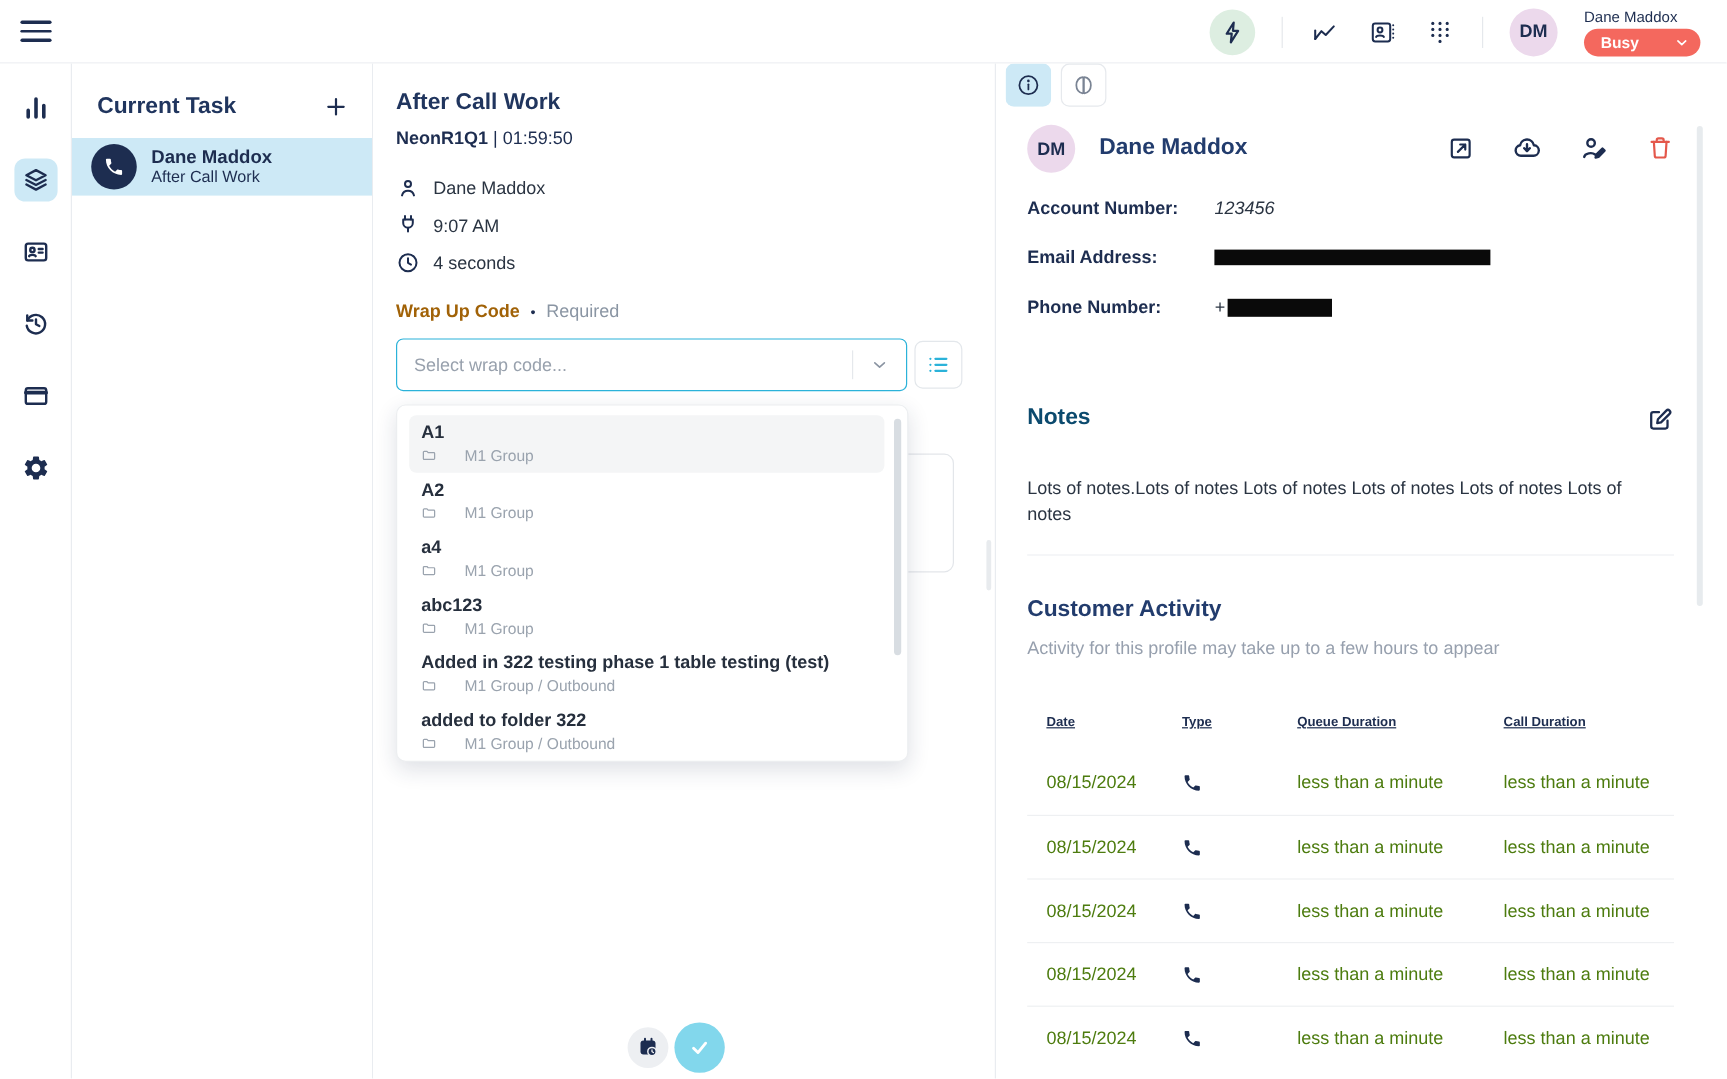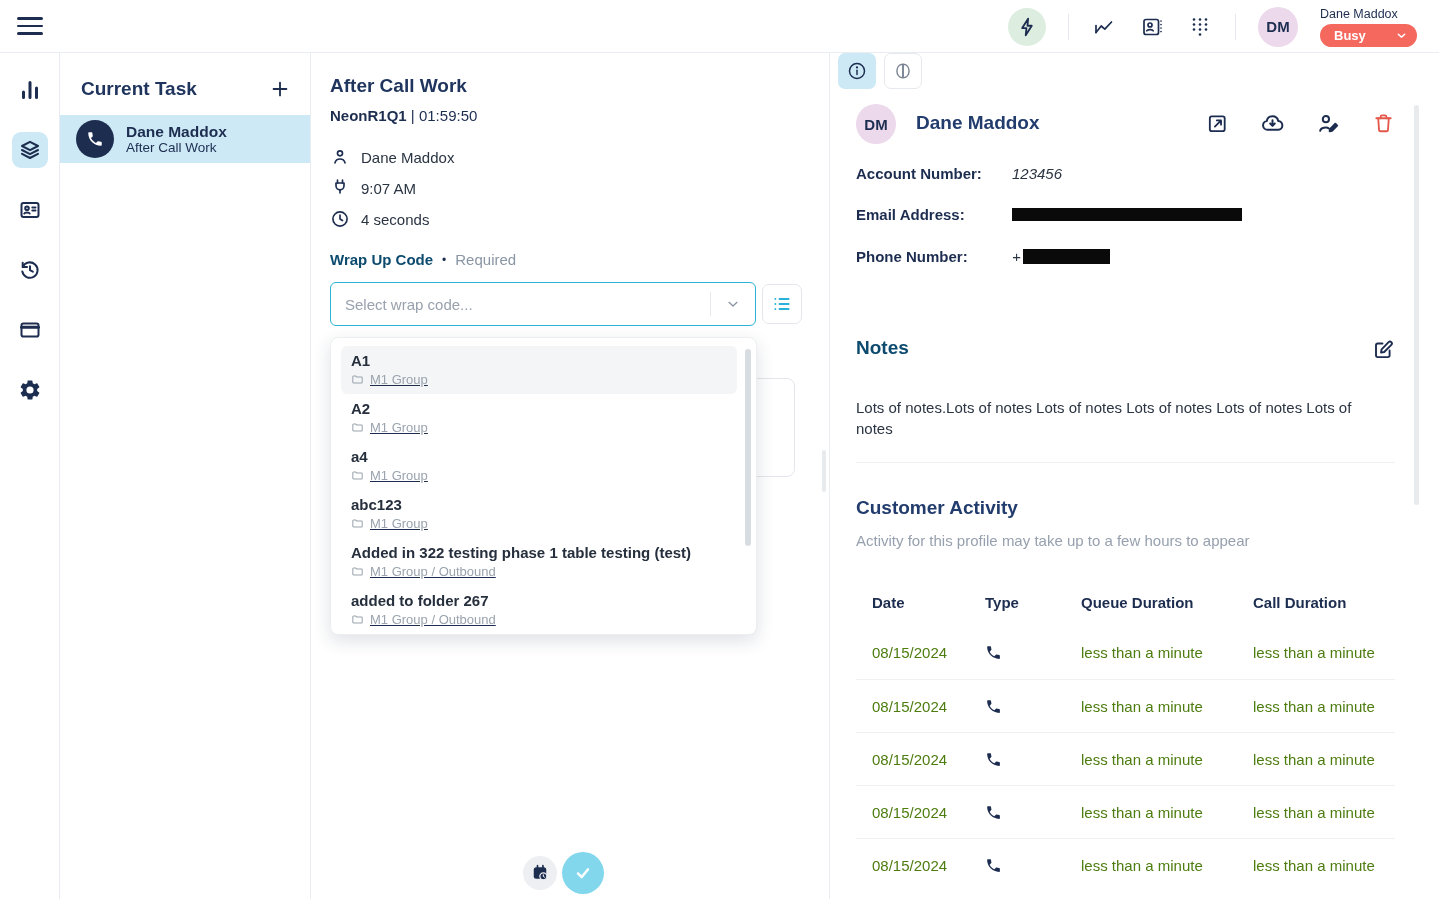--- a/index.html
+++ b/index.html
@@ -37,35 +37,35 @@
   .task-name { font-weight: bold; font-size: 15.5px; color: #1d2d50; line-height: 1.15; }
   .task-status { font-size: 13.5px; color: #1d2d50; }
 
   
   .work { position: absolute; top: 53px; left: 311px; width: 519px; bottom: 0; border-right: 1px solid #e9ecf0; background: #fff; }
   .work-title { position: absolute; left: 19px; top: 22px; font-size: 19px; font-weight: bold; color: #20355e; }
   .work-sub { position: absolute; left: 19px; top: 54px; font-size: 15px; color: #1d2d50; }
   .work-sub b { font-weight: bold; }
   .meta-row { position: absolute; left: 19px; display: flex; align-items: center; gap: 11px; font-size: 15px; color: #2a3442; height: 22px; }
   .wrap-label-row { position: absolute; left: 19px; top: 198px; display: flex; align-items: center; gap: 9px; font-size: 15px; }
-  .wrap-label { font-weight: bold; color: #0c4a6e; }
+  .wrap-label { font-weight: bold; color: #a16207; }
   .wrap-bullet { color: #1d2d50; font-size: 12px; }
   .wrap-required { color: #8a95a3; }
   .wrap-select { position: absolute; left: 19px; top: 229px; width: 426px; height: 44px; border: 1px solid #2bb2d9; border-radius: 6px; display: flex; align-items: center; background: #fff; }
   .wrap-select input { flex: 1; border: none; outline: none; font-size: 15px; padding: 0 12px 0 14px; color: #8b5cf6; font-family: "Liberation Sans", sans-serif; background: transparent; }
   .wrap-select input::placeholder { color: #98a1ad; }
   .select-divider { width: 1px; height: 24px; background: #e5e8ec; }
   .select-chevron { width: 44px; display: flex; align-items: center; justify-content: center; cursor: pointer; }
   .list-btn { position: absolute; left: 451px; top: 231px; width: 40px; height: 40px; border: 1px solid #e3e7eb; border-radius: 7px; display: flex; align-items: center; justify-content: center; background: #fff; cursor: pointer; }
   .ghost-textarea { position: absolute; left: 19px; top: 325px; width: 465px; height: 99px; border: 1px solid #e3e6ea; border-radius: 8px; background: #fff; }
   .dropdown { position: absolute; left: 19px; top: 284px; width: 427px; height: 298px; background: #fff; border: 1px solid #eceef0; border-radius: 8px; box-shadow: 0 6px 18px rgba(30,45,80,.14); padding-top: 8px; z-index: 5; }
   .dd-item { margin: 0 19px 0 10px; height: 48px; border-radius: 6px; padding: 5px 0 0 10px; cursor: pointer; }
   .dd-item.hovered { background: #f4f5f6; }
   .dd-name { font-size: 15px; font-weight: bold; color: #262f3d; line-height: 19px; }
-  .dd-sub { display: flex; align-items: center; gap: 6px; margin-top: 2px; text-decoration: underline; }
+  .dd-sub { display: flex; align-items: center; gap: 23px; margin-top: 2px; }
   .dd-group { font-size: 13px; color: #9aa3ae; }
   .dd-scrollbar { position: absolute; right: 5px; top: 11px; width: 6px; height: 197px; background: #d8dde2; border-radius: 3px; cursor: pointer; }
   .work-scrollbar { position: absolute; right: 3px; top: 397px; width: 4px; height: 42px; background: #e8ebee; border-radius: 2px; cursor: pointer; }
   .btn-schedule { position: absolute; left: 212px; top: 803px; width: 34px; height: 34px; border-radius: 50%; background: #edeff2; display: flex; align-items: center; justify-content: center; cursor: pointer; }
   .btn-complete { position: absolute; left: 251px; top: 799px; width: 42px; height: 42px; border-radius: 50%; background: #82d7ec; display: flex; align-items: center; justify-content: center; cursor: pointer; }
 
   
   .right { position: absolute; top: 53px; left: 830px; right: 0; bottom: 0; background: #fff; }
   .tabs { position: absolute; top: 0; left: 8px; display: flex; gap: 8px; }
   .tab { width: 38px; height: 36px; border-radius: 7px; display: flex; align-items: center; justify-content: center; cursor: pointer; background: #fff; border: 1px solid transparent; }
@@ -82,21 +82,21 @@
   .redact-email { width: 230px; height: 13px; }
   .redact-phone { width: 87px; height: 15px; margin-left: 2px; }
   .notes-title { position: absolute; left: 26px; top: 284px; font-size: 19px; font-weight: bold; color: #0c4a6e; }
   .notes-edit { position: absolute; right: 44px; top: 285px; cursor: pointer; }
   .notes-text { position: absolute; left: 26px; top: 344px; right: 55px; font-size: 15px; color: #2a3442; line-height: 1.4; }
   .divider-h { position: absolute; left: 26px; right: 44px; top: 409px; height: 1px; background: #eef0f3; }
   .activity-title { position: absolute; left: 26px; top: 444px; font-size: 19px; font-weight: bold; color: #223c6d; }
   .activity-sub { position: absolute; left: 26px; top: 479px; font-size: 15px; color: #97a0ae; }
   .table { position: absolute; left: 26px; right: 44px; top: 525px; }
   .thead, .trow { display: flex; align-items: center; padding-left: 16px; }
-  .thead { height: 48px; font-weight: bold; font-size: 15px; color: #1d2d50; }
+  .thead { height: 48px; font-weight: bold; font-size: 11px; color: #1d2d50; text-decoration: underline; }
   .trow { height: 53px; font-size: 15px; color: #4d7c0f; justify-content: space-between; }
   .trow + .trow { border-top: 1px solid #eef0f2; }
   .col-date { width: 113px; }
   .col-type { width: 96px; }
   .col-queue { width: 172px; }
   .col-call { flex: 1; }
   .right-scrollbar { position: absolute; right: 20px; top: 52px; width: 5px; height: 400px; background: #e7ebee; border-radius: 3px; cursor: pointer; }
 </style>
 </head>
 <body>
@@ -350,21 +350,21 @@
         <div class="dd-sub">
           <span>
               <svg width="13" height="13" viewBox="0 0 18 18" fill="none" stroke="#9aa3ae" stroke-width="1.4" stroke-linejoin="round">
                 <path d="M2.5 5.3c0-.6.4-1 1-1h3.2L8 5.7h6.5c.6 0 1 .4 1 1v6c0 .6-.4 1-1 1h-11c-.6 0-1-.4-1-1z"></path>
               </svg>
             </span>
           <span class="dd-group">M1 Group / Outbound</span>
         </div>
       </div>
       <div class="dd-item">
-        <div class="dd-name">added to folder 267</div>
+        <div class="dd-name">added to folder 322</div>
         <div class="dd-sub">
           <span>
               <svg width="13" height="13" viewBox="0 0 18 18" fill="none" stroke="#9aa3ae" stroke-width="1.4" stroke-linejoin="round">
                 <path d="M2.5 5.3c0-.6.4-1 1-1h3.2L8 5.7h6.5c.6 0 1 .4 1 1v6c0 .6-.4 1-1 1h-11c-.6 0-1-.4-1-1z"></path>
               </svg>
             </span>
           <span class="dd-group">M1 Group / Outbound</span>
         </div>
       </div>
       <div class="dd-scrollbar"></div>

